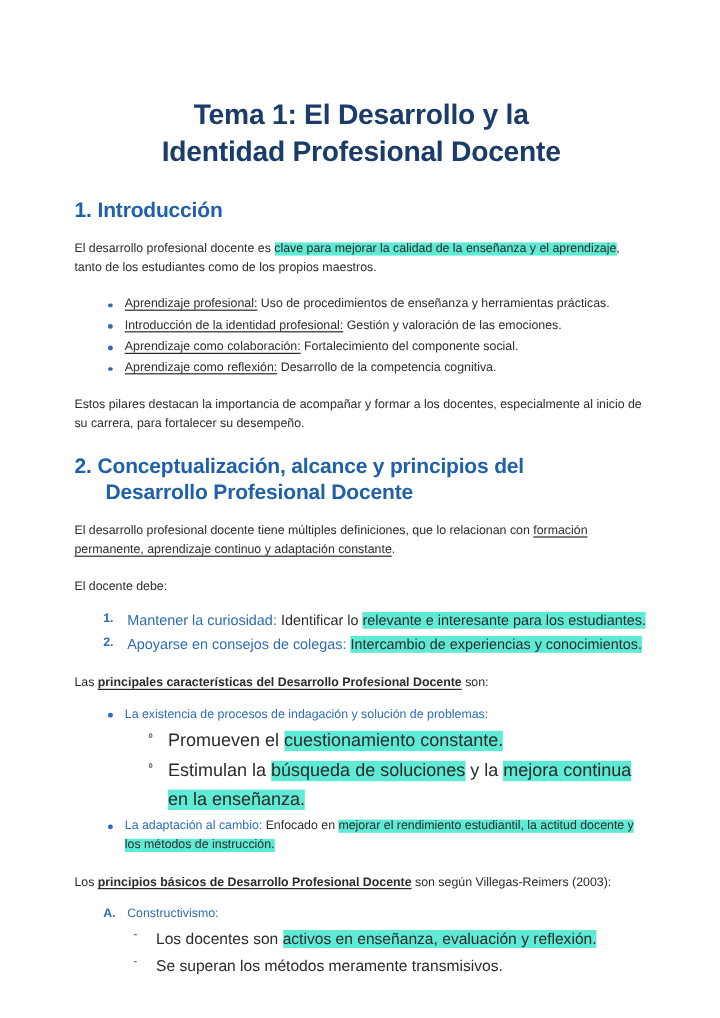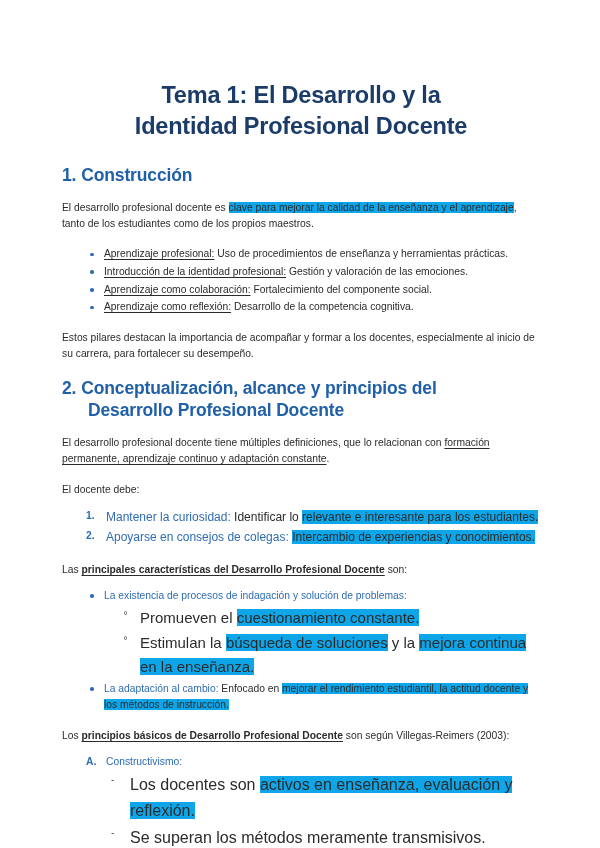--- a/index.html
+++ b/index.html
@@ -67,21 +67,21 @@
     margin: 0 0 14px 0;
     color: #2b2b2b;
     text-align: left;
   }
   p.tight {
     margin-bottom: 10px;
   }
 
   
   .hl {
-    background: #0ea5e9;
+    background: #5eead4;
   }
   .u {
     text-decoration: underline;
     text-underline-offset: 1.5px;
   }
   .ub {
     text-decoration: underline;
     font-weight: bold;
     text-underline-offset: 1.5px;
   }
@@ -169,21 +169,21 @@
     left: 24px;
     top: 0;
     color: #2e6cb3;
     font-weight: bold;
     font-size: 10.3px;
   }
 
   ul.lvl-dash { margin: 1px 0 0 0; }
   ul.lvl-dash > li {
     position: relative;
-    font-size: 16px;
+    font-size: 13px;
     line-height: 1.62;
     padding-left: 24px;
     margin-bottom: 1px;
   }
   ul.lvl-dash > li::before {
     content: "-";
     position: absolute;
     left: 5px;
     top: 0;
     color: #555;
@@ -197,21 +197,21 @@
 
 <div class="page">
   <div class="content">
 
     <h1 class="doc-title">
       <span>Tema 1: El Desarrollo y la</span><br>
       <span>Identidad Profesional Docente</span>
     </h1>
 
     <h2 class="section-heading">
-      <span class="num">1.</span><span>Construcción</span>
+      <span class="num">1.</span><span>Introducción</span>
     </h2>
 
     <p class="body"><span>El desarrollo profesional docente es </span><span class="hl">clave para mejorar la calidad de la enseñanza y el aprendizaje</span><span>, tanto de los estudiantes como de los propios maestros.</span></p>
 
 
     <ul class="lvl1">
       <li><span class="u">Aprendizaje profesional:</span><span class="li-text"> Uso de procedimientos de enseñanza y herramientas prácticas.</span></li>
       <li><span class="u">Introducción de la identidad profesional:</span><span class="li-text"> Gestión y valoración de las emociones.</span></li>
       <li><span class="u">Aprendizaje como colaboración:</span><span class="li-text"> Fortalecimiento del componente social.</span></li>
       <li><span class="u">Aprendizaje como reflexión:</span><span class="li-text"> Desarrollo de la competencia cognitiva.</span></li>

